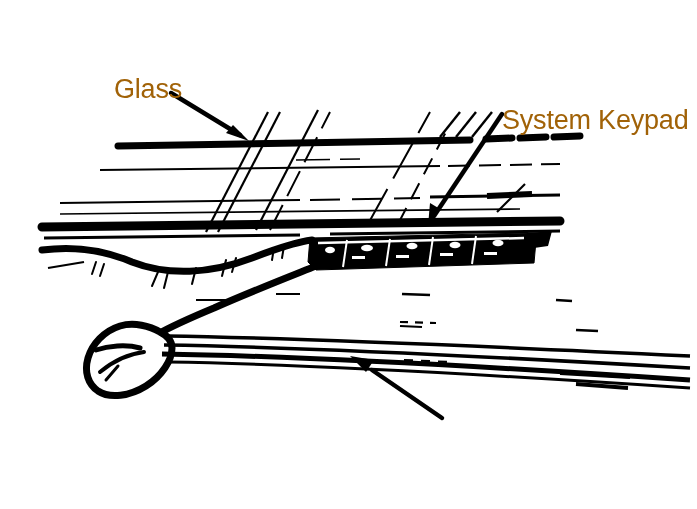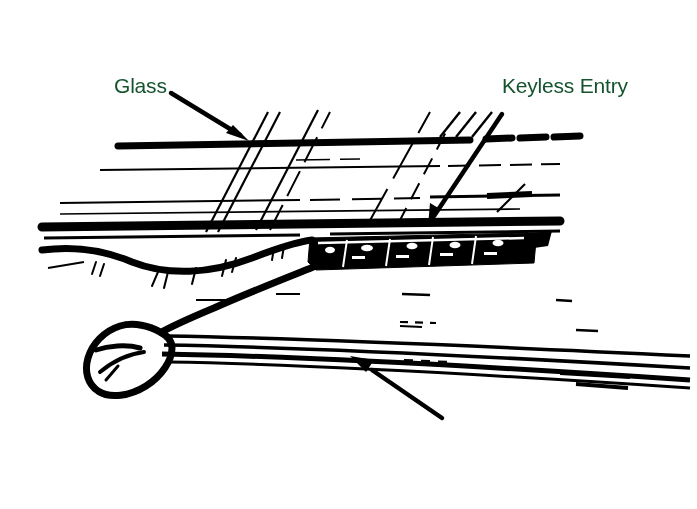--- a/index.html
+++ b/index.html
@@ -19,23 +19,23 @@
   }
   #art {
     position: absolute;
     left: 0;
     top: 0;
     width: 697px;
     height: 509px;
   }
   .callout {
     position: absolute;
-    color: #14532d;
+    color: #a16207;
     font-family: "Liberation Sans", sans-serif;
-    font-size: 21px;
+    font-size: 27px;
     line-height: 1.16;
     letter-spacing: -0.2px;
     white-space: pre;
     font-weight: 400;
   }
   #label-glass      { left: 114px; top: 74px; }
   #label-keypad     { left: 502px; top: 74px; }
   #label-door       { left: 444px; top: 408px; }
 </style>
 </head>
@@ -187,16 +187,16 @@
       <path fill="#000000" stroke="none" d="M 428 226 L 430 203 L 440 209 Z"></path>
 
       <path fill="none" stroke="#000000" stroke-width="4.5" stroke-linecap="round" d="M 442 418 L 372 370"></path>
       <path fill="#000000" stroke="none" d="M 350 356 L 374 360 L 366 372 Z"></path>
     </g>
 
   </svg>
 
   <div class="callout" id="label-glass">Glass</div>
 
-  <div class="callout" id="label-keypad"><span>Keyless Entry</span><br></div>
+  <div class="callout" id="label-keypad"><br><span>System Keypad</span></div>
 
 
 </div>
 
 </body></html>

